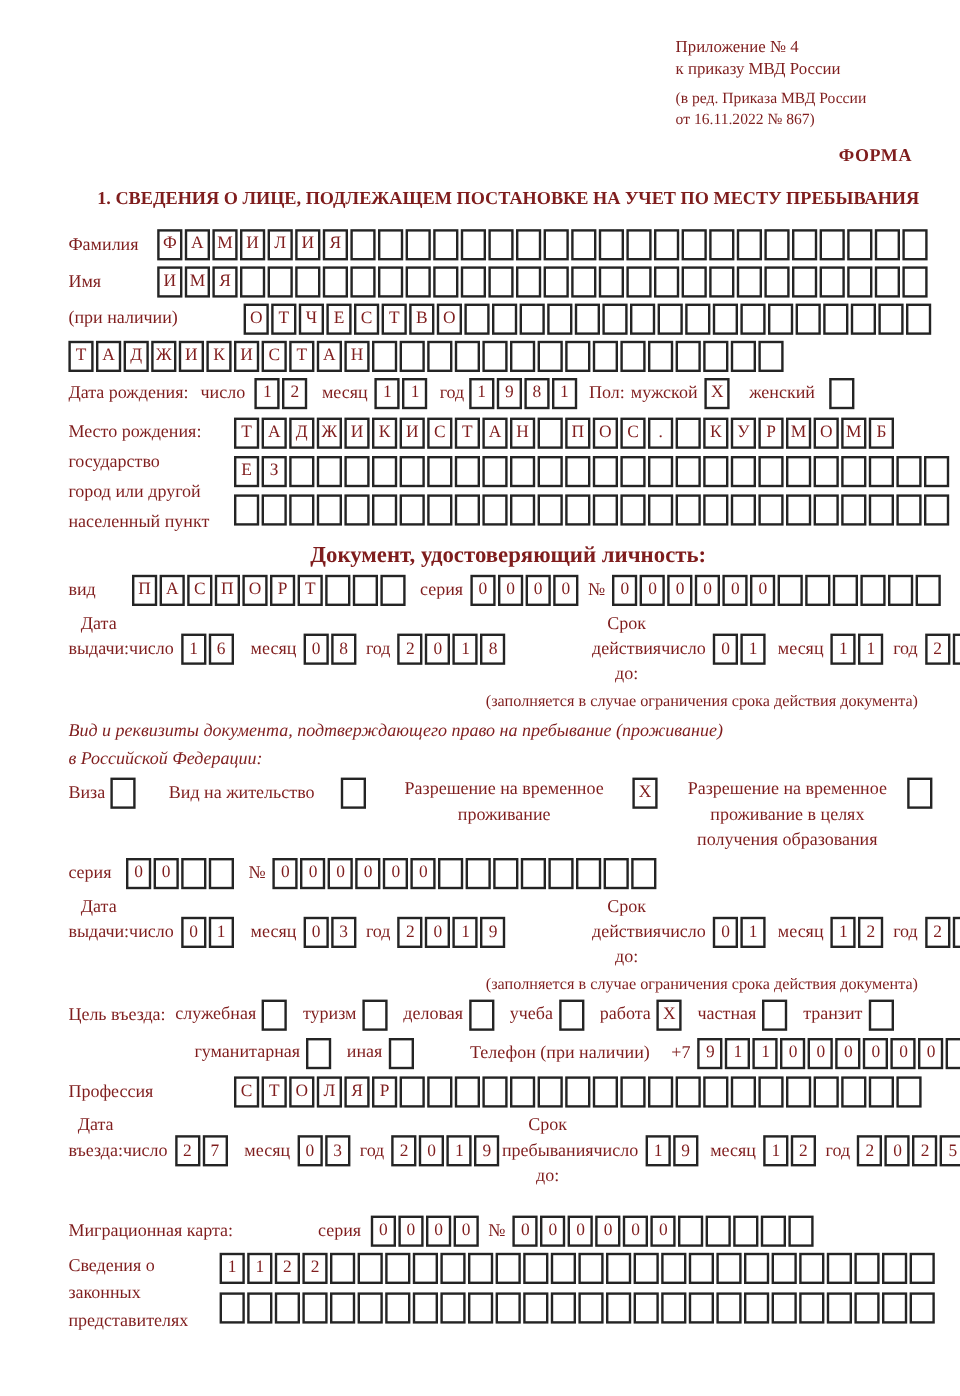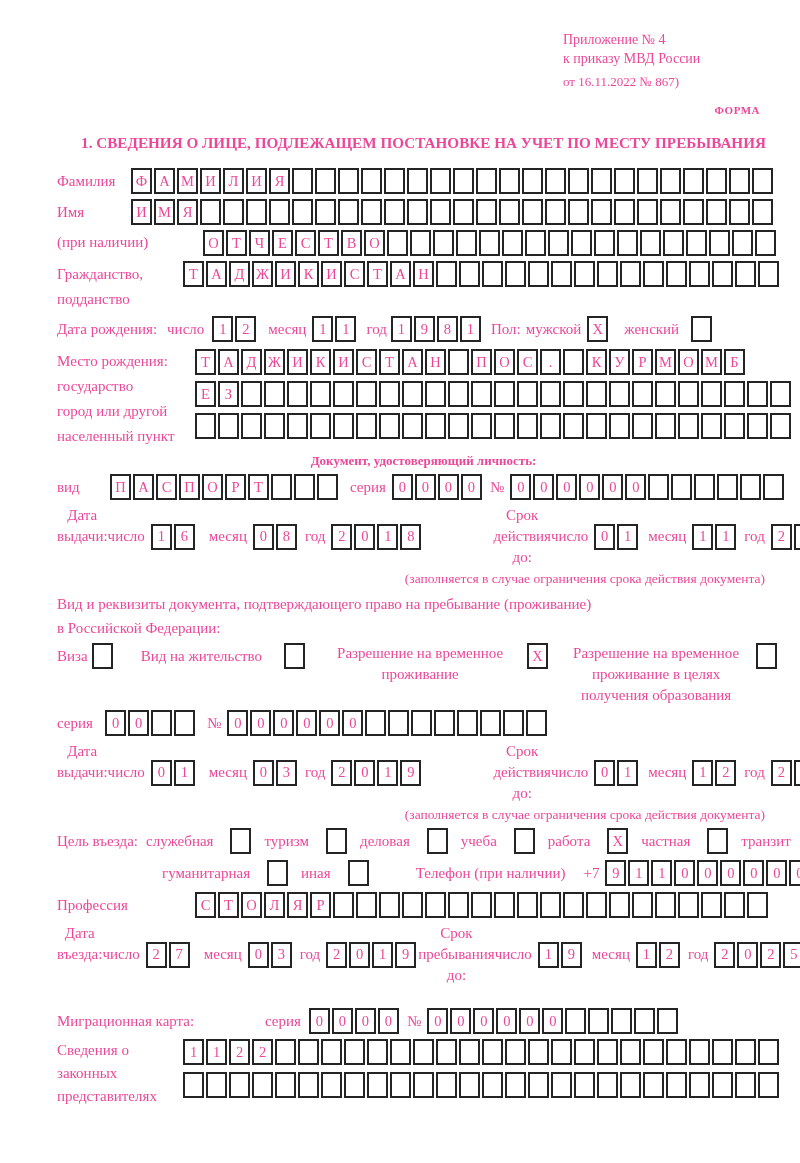--- a/index.html
+++ b/index.html
@@ -1,64 +1,65 @@
 <!DOCTYPE html>
 <html lang="ru"><head>
 <meta charset="utf-8">
 <style>
   html,body{margin:0;padding:0;background:#ffffff;}
   .page{
     position:relative;width:800px;height:1163px;overflow:hidden;background:#fff;
-    color:#ec4899;font-family:"Liberation Serif","DejaVu Serif",serif;font-size:15px;
+    color:#7f1d1d;font-family:"Liberation Serif","DejaVu Serif",serif;font-size:15px;
     box-sizing:border-box;padding:30px 10px 8px 57px;
   }
   
   .cells{display:flex;flex:0 0 auto;}
   .cell{
     box-sizing:border-box;display:inline-flex;align-items:center;justify-content:center;
     width:21px;height:26px;border:2px solid #242424;margin-right:2px;flex:0 0 auto;
     font-size:14.5px;line-height:1;background:#fff;
   }
   .row{display:flex;align-items:flex-start;margin-bottom:5px;}
   .lbl{line-height:26px;flex:0 0 auto;}
   .lblcol div{line-height:24px;}
   .ig{display:flex;align-items:center;}
   
   .appendix{margin-left:506px;font-size:14px;line-height:1.38;}
   .amendment{margin-left:506px;font-size:13px;line-height:1.35;margin-top:4px;}
-  .forma{font-weight:bold;text-align:right;margin:14px 30px 0 0;font-size:11px;letter-spacing:.5px;}
+  .forma{font-weight:bold;text-align:right;margin:14px 30px 0 0;font-size:15px;letter-spacing:.5px;}
   .title{margin-top:16px;text-align:center;font-weight:bold;font-size:16.5px;line-height:1.5;}
   .blank-underline{display:inline-block;width:56px;border-bottom:2px solid #333;height:13px;margin-left:12px;}
   .section-heading{margin-top:18px;margin-bottom:16px;text-align:center;font-weight:bold;font-size:15.2px;}
   
   .dates{display:flex;margin-bottom:2px;}
   .dgroup{display:flex;flex-direction:row;}
   .dhead{text-align:center;line-height:21px;}
   .drow{display:flex;align-items:center;}
   .dlabel{margin-right:6px;}
   .note{font-size:13.5px;line-height:18px;}
   .note-right{text-align:right;margin:0 25px 4px 0;}
-  .center-bold{font-weight:bold;text-align:center;font-size:13px;margin:4px 0 5px;}
+  .center-bold{font-weight:bold;text-align:center;font-size:19px;margin:4px 0 5px;}
   
-  .opt{display:flex;align-items:center;margin-right:11px;gap:12px;}
+  .opt{display:flex;align-items:center;margin-right:11px;}
   .opt .cell{margin-left:5px;}
   .permits{display:flex;align-items:flex-start;margin:3px 0 4px;}
   .permit-label{text-align:center;line-height:21px;}
-  .textline{line-height:24px;} 
+  .textline{line-height:24px;font-style:italic;} 
 </style>
 </head>
 <body>
 
 <div class="page">
 
   <div class="appendix">
     <div>Приложение № 4</div>
     <div>к приказу МВД России</div>
   </div>
   <div class="amendment">
+    <div>(в ред. Приказа МВД России</div>
     <div>от 16.11.2022 № 867)</div>
   </div>
   <div class="forma">ФОРМА</div>
 
 
   <div class="section-heading">1. СВЕДЕНИЯ О ЛИЦЕ, ПОДЛЕЖАЩЕМ ПОСТАНОВКЕ НА УЧЕТ ПО МЕСТУ ПРЕБЫВАНИЯ</div>
 
   <div class="row">
     <div class="lbl" style="width:74px">Фамилия</div>
     <div class="cells">
@@ -154,24 +155,20 @@
         <span class="cell"></span>
         <span class="cell"></span>
         <span class="cell"></span>
         <span class="cell"></span>
         <span class="cell"></span>
         <span class="cell"></span>
       </div>
   </div>
 
   <div class="row">
-    <div class="lblcol" style="width:126px;flex:0 0 auto">
-      <div style="line-height:26px">Гражданство,</div>
-      <div>подданство</div>
-    </div>
     <div class="cells">
         <span class="cell">Т</span>
         <span class="cell">А</span>
         <span class="cell">Д</span>
         <span class="cell">Ж</span>
         <span class="cell">И</span>
         <span class="cell">К</span>
         <span class="cell">И</span>
         <span class="cell">С</span>
         <span class="cell">Т</span>

